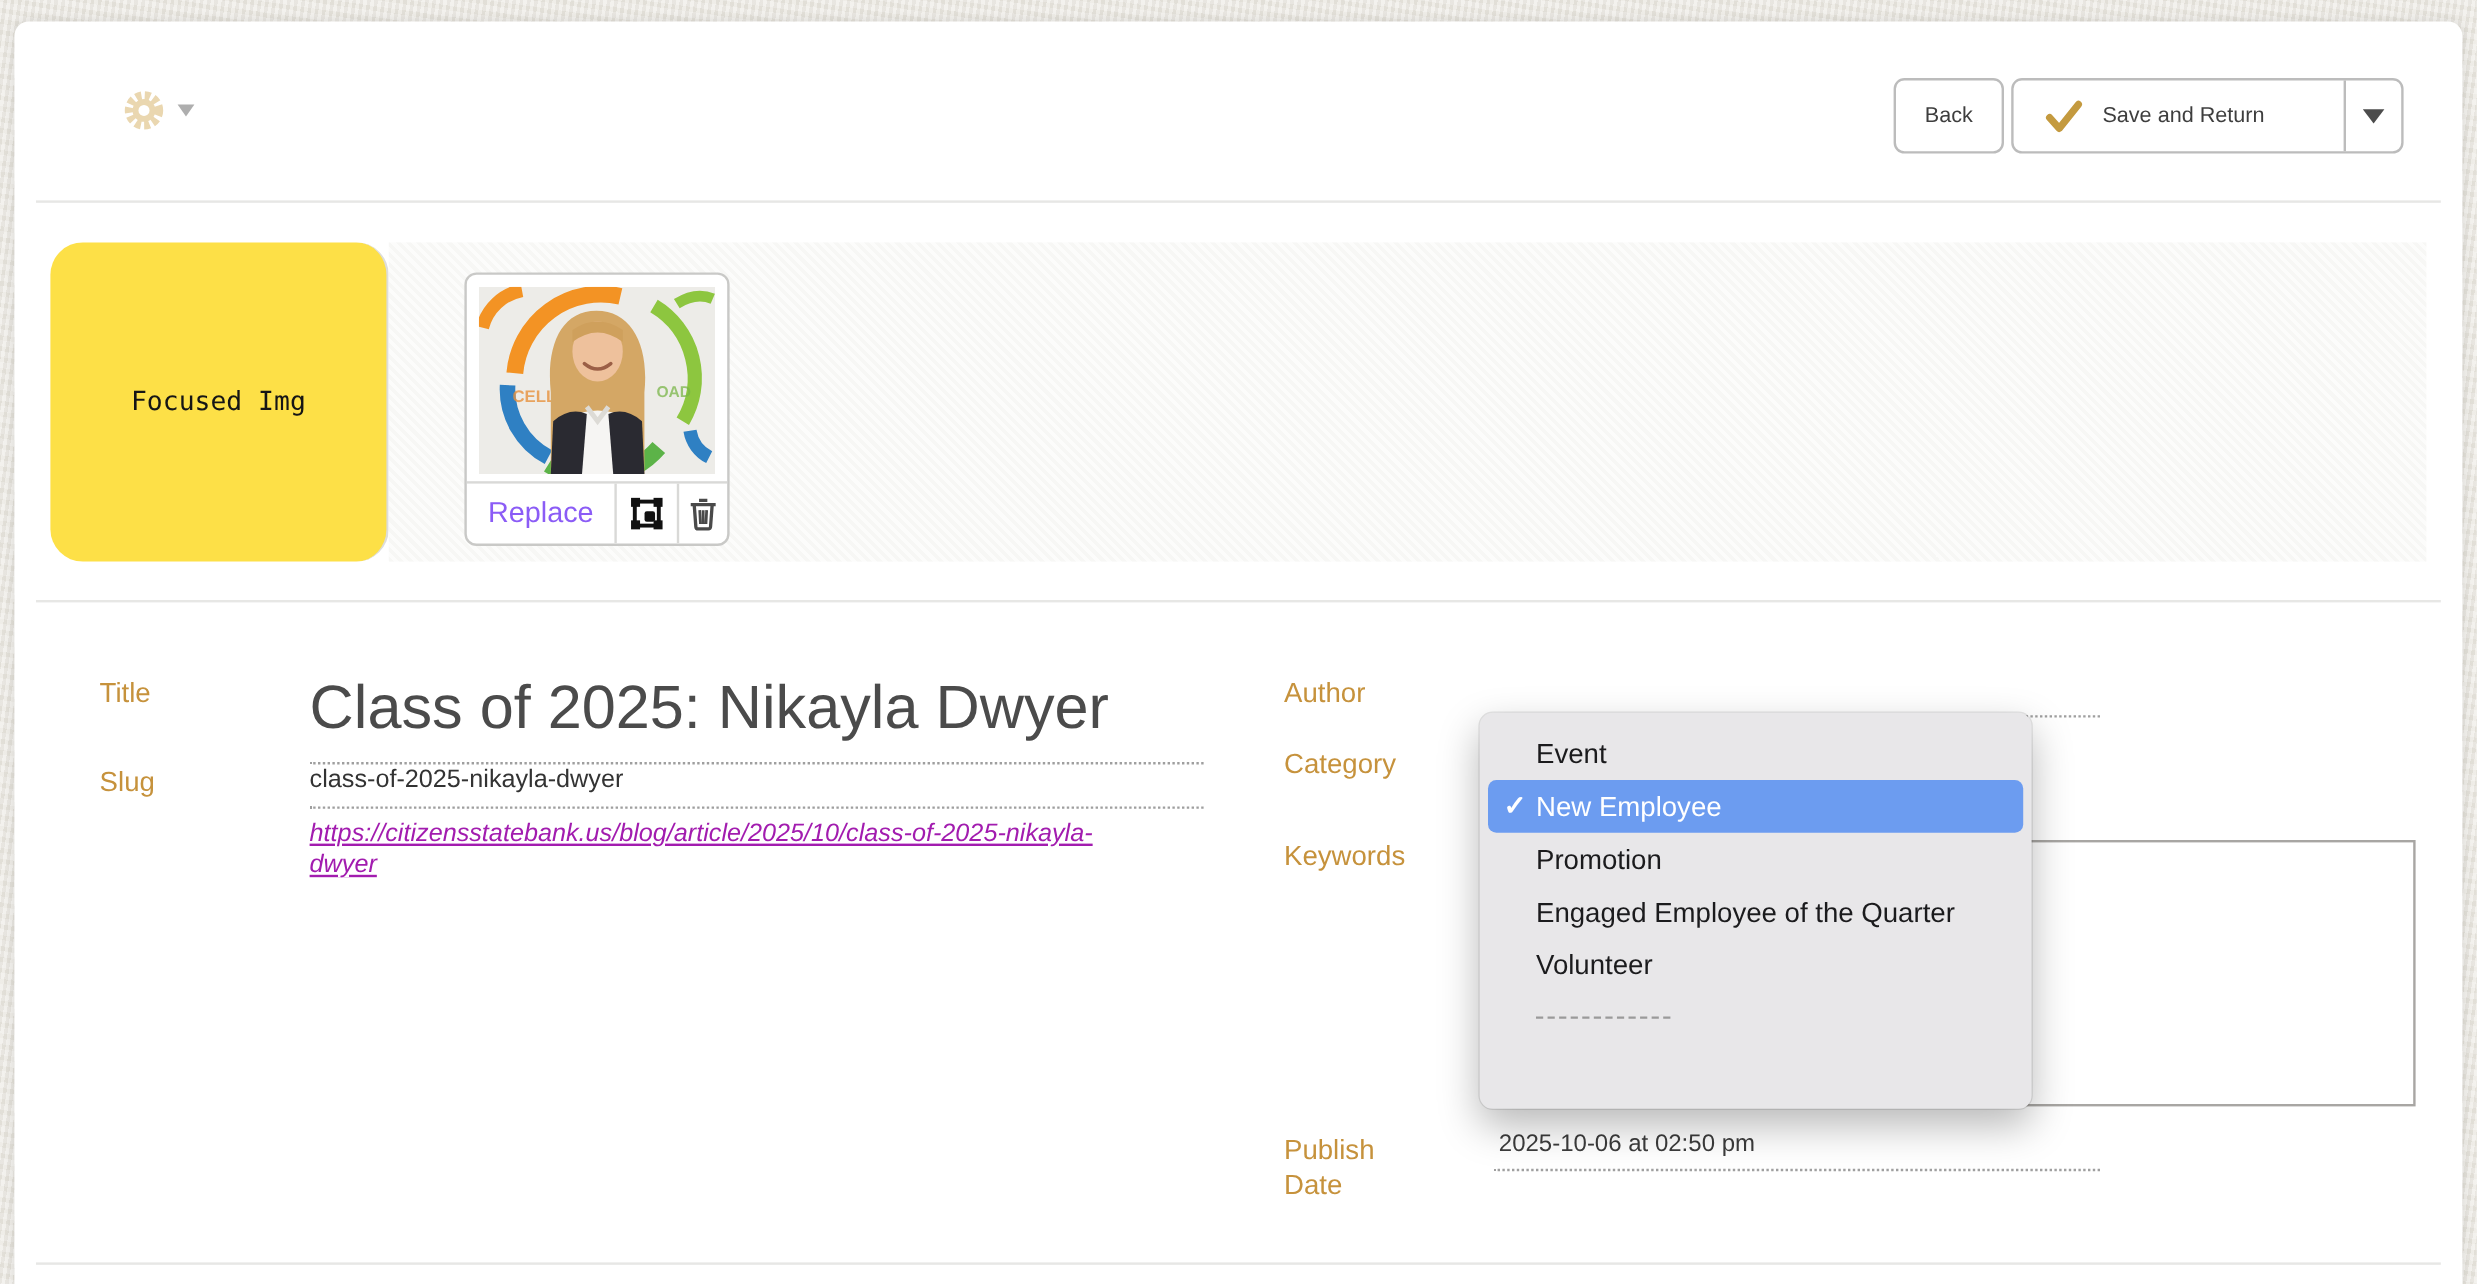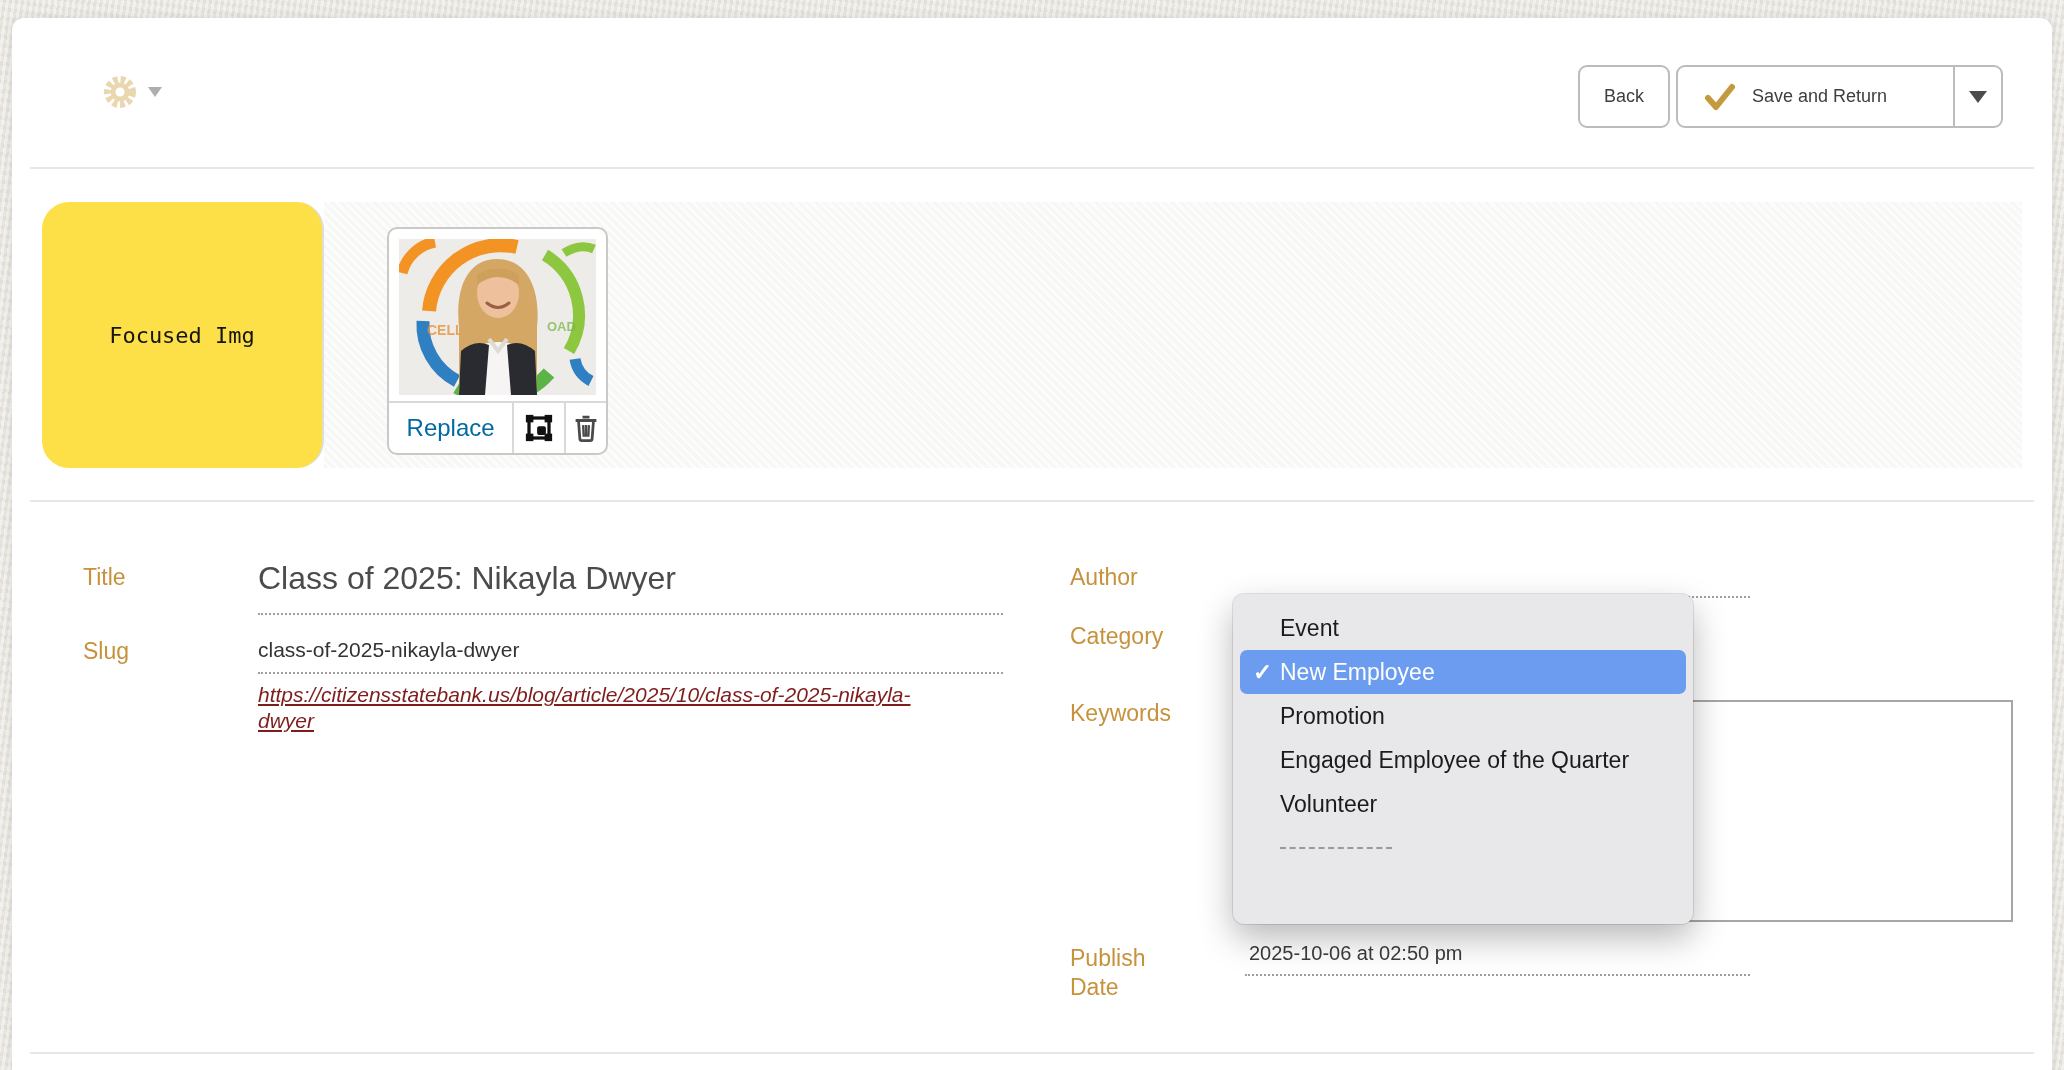--- a/index.html
+++ b/index.html
@@ -42,31 +42,31 @@
     background:repeating-linear-gradient(45deg,#f7f7f5 0 3px,#fcfcfb 3px 6px);
   }
   .thumb-card{
     position:absolute;left:63px;top:25px;width:221px;height:228px;box-sizing:border-box;
     background:#fff;border:2px solid #c9c9c7;border-radius:10px;overflow:hidden;
     display:flex;flex-direction:column;
   }
   .thumb-img{margin:10px 10px 6px 10px;height:156px;overflow:hidden;}
   .thumb-footer{flex:1;border-top:2px solid #d9d9d7;display:flex;align-items:stretch;}
   .tf-btn{background:none;border:none;display:flex;align-items:center;justify-content:center;cursor:pointer;}
-  .tf-replace{width:124px;font-size:24px;color:#0369a1;font-family:"Liberation Sans",sans-serif;}
+  .tf-replace{width:124px;font-size:24px;color:#8b5cf6;font-family:"Liberation Sans",sans-serif;}
   .tf-crop{width:52px;border-left:2px solid #d9d9d7;}
   .tf-trash{flex:1;border-left:2px solid #d9d9d7;}
   
   .flabel{position:absolute;font-size:23px;color:#c6923c;}
   .dotted-field{border-bottom:2px dotted #9f9f9f;position:absolute;box-sizing:border-box;}
-  .title-field{left:258px;top:560px;width:745px;padding-bottom:16px;font-size:32px;color:#4b4b4b;}
+  .title-field{left:258px;top:560px;width:745px;padding-bottom:16px;font-size:51px;color:#4b4b4b;}
   .slug-field{left:258px;top:638px;width:745px;padding-bottom:10px;font-size:21px;color:#333;}
   .url-link{
     position:absolute;left:258px;top:682px;width:700px;display:block;
-    font-size:21px;font-style:italic;color:#7f1d1d;text-decoration:underline;
+    font-size:21px;font-style:italic;color:#a21caf;text-decoration:underline;
     line-height:1.22;overflow-wrap:break-word;word-break:break-word;
   }
   .author-field{left:1245px;top:568px;width:505px;height:30px;}
   .date-field{left:1245px;top:942px;width:505px;padding:0 0 9px 4px;font-size:20px;color:#3c3c3c;}
   .keywords-ta{
     position:absolute;left:1240px;top:700px;width:773px;height:222px;box-sizing:border-box;
     border:2px solid #a8a6a3;background:#fff;resize:none;outline:none;font-size:20px;font-family:"Liberation Sans",sans-serif;
   }
   .publish-label{width:110px;line-height:1.25;}
   

